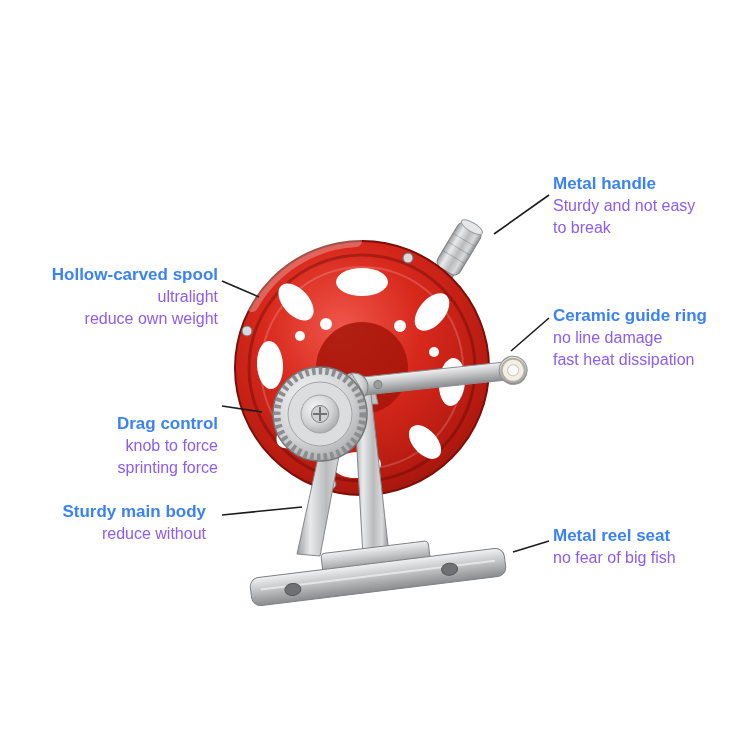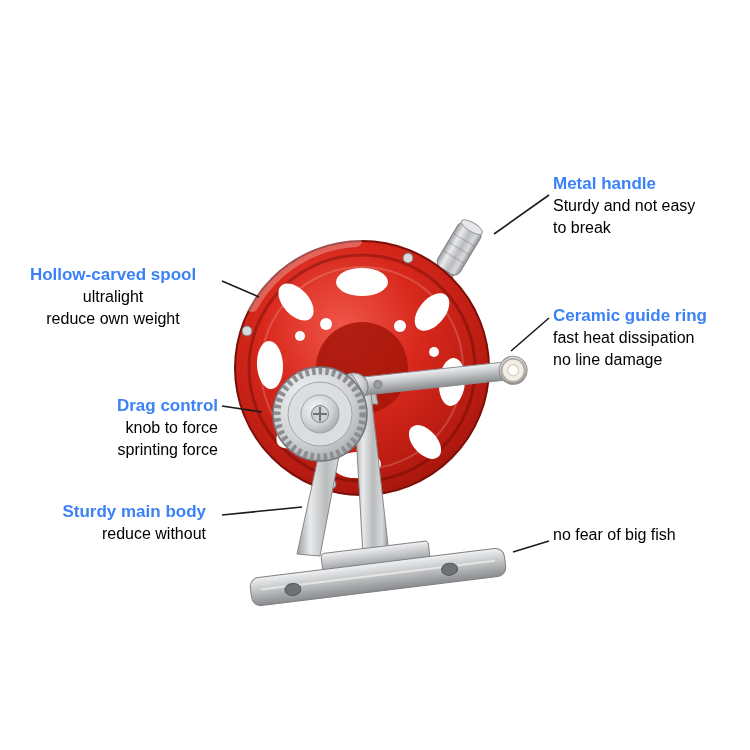--- a/index.html
+++ b/index.html
@@ -9,21 +9,21 @@
     background:#ffffff;
     overflow:hidden;
     font-family:"Liberation Sans", sans-serif;
   }
   .art{position:absolute;left:0;top:0;width:750px;height:750px;}
   .callout{position:absolute;}
   .callout .title{
     font-size:17px;font-weight:700;color:#3b82f6;line-height:23px;
   }
   .callout .sub{
-    font-size:16px;font-weight:400;color:#000000;line-height:22px;
+    font-size:16px;font-weight:400;color:#8b5cf6;line-height:22px;
   }
   .callout.left-side{text-align:right;}
   .callout.right-side{text-align:left;}
 </style>
 </head>
 <body>
 
 <div class="canvas">
 
   <svg class="art" viewBox="0 0 750 750" xmlns="http://www.w3.org/2000/svg">
@@ -134,40 +134,41 @@
       <line x1="549" y1="541" x2="513" y2="552"></line>
     </g>
   </svg>
 
   <div class="callout right-side" style="left:553px; top:172px; width:185px;">
     <div class="title">Metal handle</div>
     <div class="sub">Sturdy and not easy</div>
     <div class="sub">to break</div>
   </div>
 
-  <div class="callout left-side" style="right:532px; top:263px; width:210px;text-align:center;">
+  <div class="callout left-side" style="right:532px; top:263px; width:210px;">
     <div class="title">Hollow-carved spool</div>
     <div class="sub">ultralight</div>
     <div class="sub">reduce own weight</div>
   </div>
 
   <div class="callout right-side" style="left:553px; top:304px; width:190px;">
     <div class="title">Ceramic guide ring</div>
+    <div class="sub">no line damage</div>
     <div class="sub">fast heat dissipation</div>
-    <div class="sub">no line damage</div>
   </div>
 
-  <div class="callout left-side" style="right:532px; top:394px; width:200px;">
+  <div class="callout left-side" style="right:532px; top:412px; width:200px;">
     <div class="title">Drag control</div>
     <div class="sub">knob to force</div>
     <div class="sub">sprinting force</div>
   </div>
 
   <div class="callout left-side" style="right:544px; top:500px; width:210px;">
     <div class="title">Sturdy main body</div>
     <div class="sub">reduce without</div>
   </div>
 
   <div class="callout right-side" style="left:553px; top:524px; width:190px;">
+    <div class="title">Metal reel seat</div>
     <div class="sub">no fear of big fish</div>
   </div>
 
 </div>
 
 </body></html>

